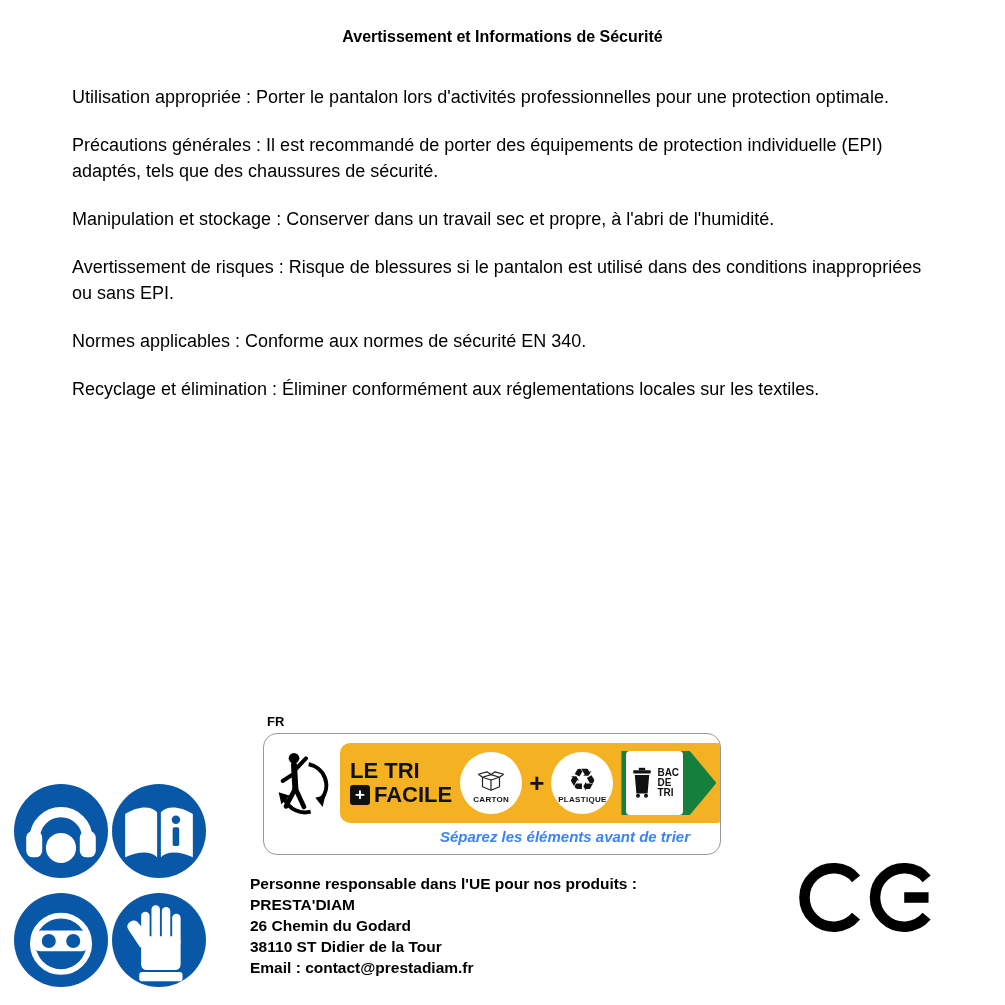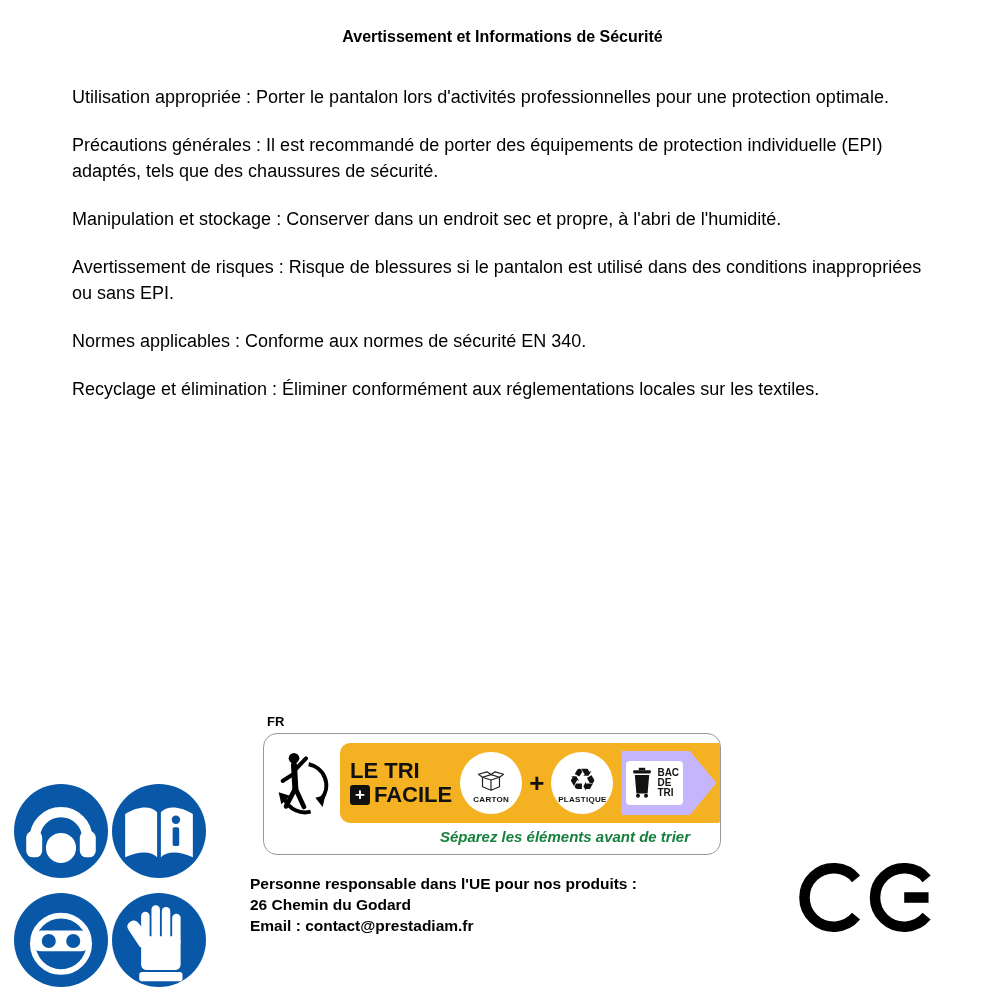--- a/index.html
+++ b/index.html
@@ -45,34 +45,34 @@
   .circle{
     width:62px;height:62px;border-radius:50%;background:#fff;
     display:flex;flex-direction:column;align-items:center;justify-content:center;
     flex:0 0 auto;
   }
   .circle .pict{width:36px;height:34px;}
   .circ-label{font-size:8px;font-weight:bold;letter-spacing:.3px;color:#111;margin-top:-2px;}
   .recycle-glyph{font-family:"DejaVu Sans", sans-serif;font-size:32px;line-height:34px;color:#111;}
   .plus-sep{font-size:26px;font-weight:bold;color:#111;margin:0 1px;}
   .bac-arrow{
-    height:64px;width:95px;flex:0 0 auto;background:#c4b5fd;
+    height:64px;width:95px;flex:0 0 auto;background:#15803d;
     clip-path:polygon(0 0,72% 0,100% 50%,72% 100%,0 100%);
-    display:flex;align-items:center;padding-left:5px;box-sizing:border-box;
+    display:flex;padding-left:5px;box-sizing:border-box;
     margin-left:2px;
   }
   .bac-inner{
     background:#fff;border-radius:4px;display:flex;align-items:center;
     padding:3px 4px;gap:3px;
   }
   .bac-text{font-size:10px;line-height:10px;font-weight:bold;color:#111;}
   .bin-svg{width:24px;height:38px;}
   .tri-footer{
     text-align:right;padding:3px 20px 2px 0;
-    font-size:15px;font-style:italic;font-weight:bold;color:#15803d;
+    font-size:15px;font-style:italic;font-weight:bold;color:#3b82f6;
   }
 
   
   .picto{
     position:absolute;width:94px;height:94px;border-radius:50%;background:#0958a8;
   }
   .picto svg{width:100%;height:100%;display:block;}
   #picto-ear{left:14px;top:784px;}
   #picto-book{left:112px;top:784px;}
   #picto-goggles{left:14px;top:893px;}
@@ -90,21 +90,21 @@
 </head>
 <body>
 
 <div>
 
   <h1 class="page-title">Avertissement et Informations de Sécurité</h1>
 
   <div class="content">
     <p>Utilisation appropriée : Porter le pantalon lors d'activités professionnelles pour une protection optimale.</p>
     <p>Précautions générales : Il est recommandé de porter des équipements de protection individuelle (EPI) adaptés, tels que des chaussures de sécurité.</p>
-    <p>Manipulation et stockage : Conserver dans un endroit sec et propre, à l'abri de l'humidité.</p>
+    <p>Manipulation et stockage : Conserver dans un travail sec et propre, à l'abri de l'humidité.</p>
     <p>Avertissement de risques : Risque de blessures si le pantalon est utilisé dans des conditions inappropriées ou sans EPI.</p>
     <p>Normes applicables : Conforme aux normes de sécurité EN 340.</p>
     <p>Recyclage et élimination : Éliminer conformément aux réglementations locales sur les textiles.</p>
   </div>
 
   <div class="fr-label">FR</div>
 
   <div class="tri-box">
     <div class="tri-row">
 
@@ -218,21 +218,23 @@
         <rect x="53" y="15" width="9" height="41" rx="4.5"></rect>
         <rect x="64" y="22" width="9" height="34" rx="4.5"></rect>
         <rect x="31" y="46" width="42" height="36" rx="6"></rect>
         <rect x="29" y="84" width="46" height="10" rx="3"></rect>
       </g>
     </svg>
   </div>
 
   <div class="address">
     <div>Personne responsable dans l'UE pour nos produits :</div>
+    <div>PRESTA'DIAM</div>
     <div>26 Chemin du Godard</div>
+    <div>38110 ST Didier de la Tour</div>
     <div>Email : contact@prestadiam.fr</div>
   </div>
 
   <svg class="ce" viewBox="0 0 185 100">
     <g fill="none" stroke="#000" stroke-width="13">
       <path d="M71.6 26.9 A36 36 0 1 0 71.6 73.1"></path>
       <path d="M158.6 26.9 A36 36 0 1 0 158.6 73.1"></path>
       <path d="M131 50 L161 50"></path>
     </g>
   </svg>

